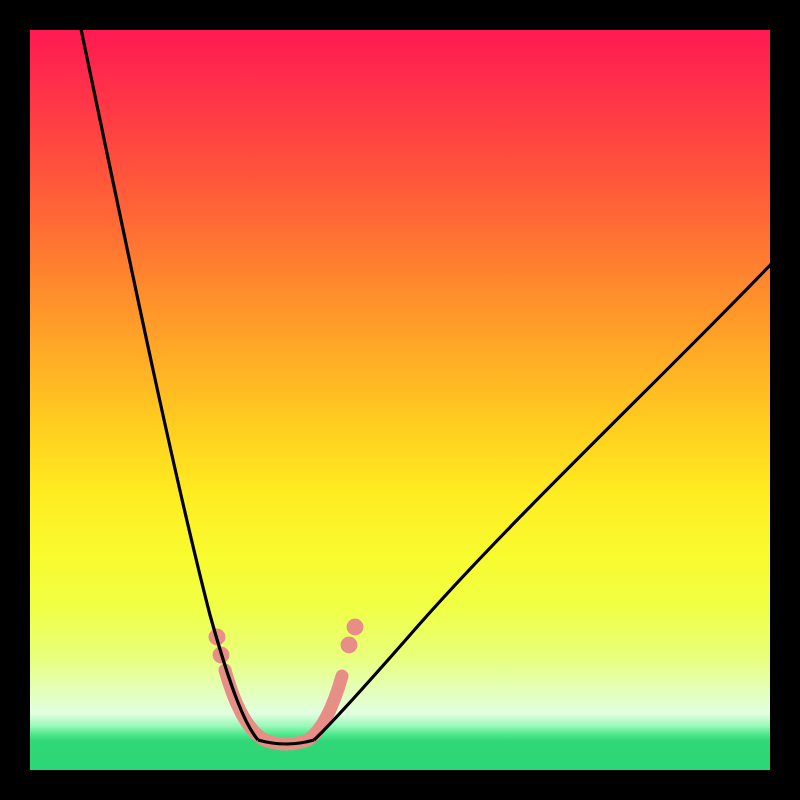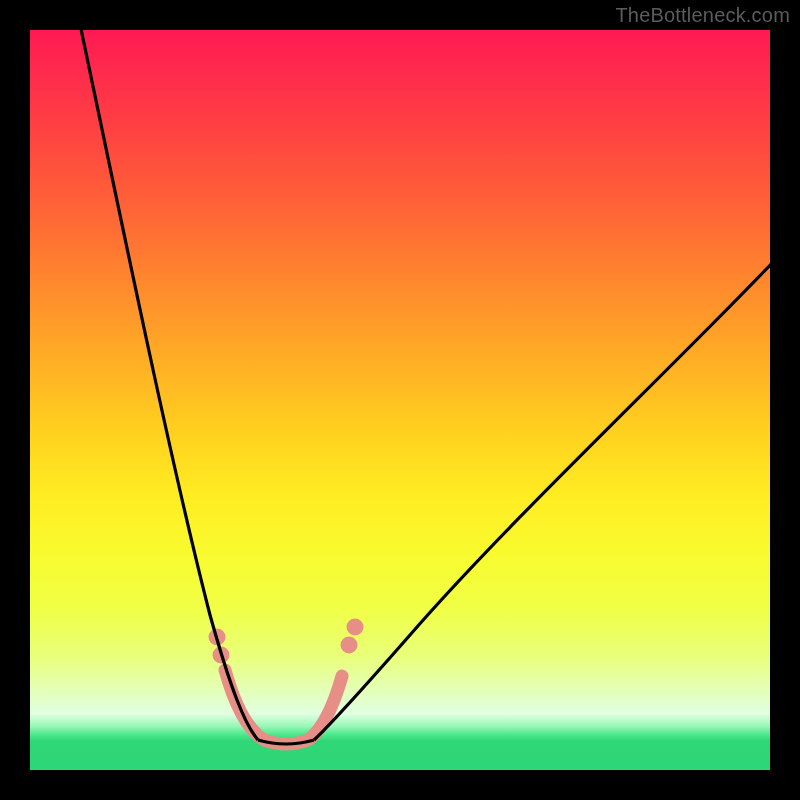--- a/index.html
+++ b/index.html
@@ -81,14 +81,13 @@
         <circle cy="615" r="8.5" cx="319"></circle>
         <circle cy="597" r="8.5" cx="325"></circle>
       </g>
 
       <path stroke="#000" stroke-width="3.2" fill="none" d="M 47 -20 C 87 170, 140 430, 180 585 C 201 660, 215 695, 228 710"></path>
       <path stroke="#000" stroke-width="3.2" fill="none" d="M 745 230 C 640 340, 480 490, 380 605 C 330 662, 300 695, 284 710"></path>
       <path stroke="#000" stroke-width="3.2" fill="none" d="M 228 710 Q 256 718, 284 710"></path>
     </svg>
   </div>
 
-  <div class="watermark">TheBottleneck.com</div>
 </div>
 
 </body></html>

